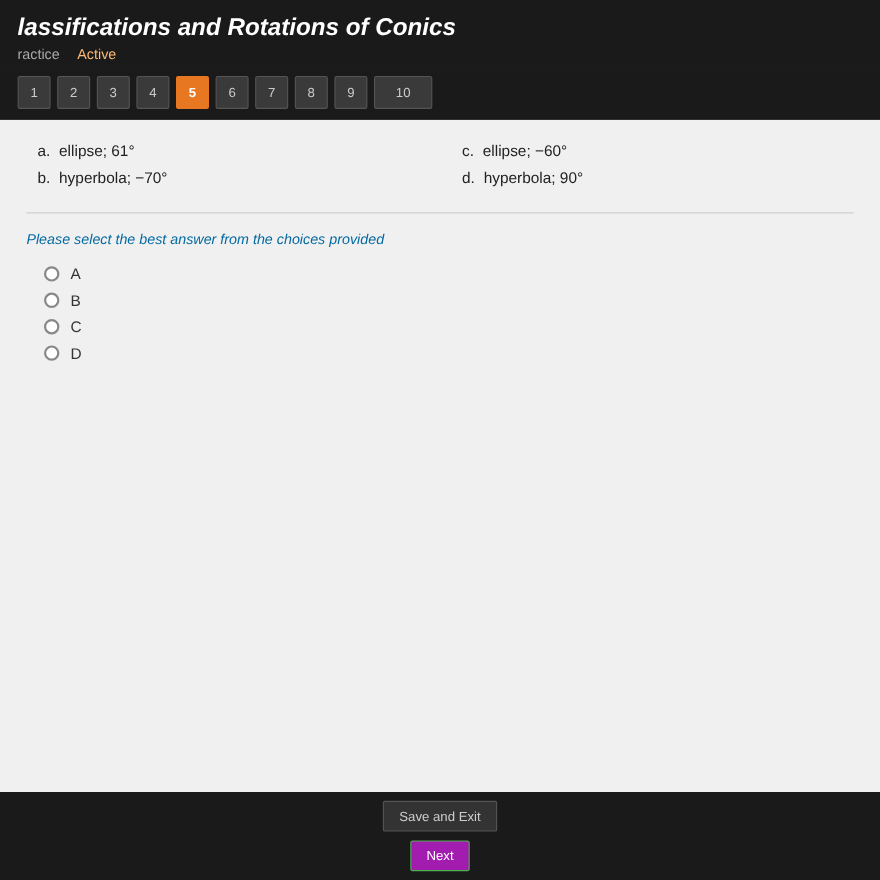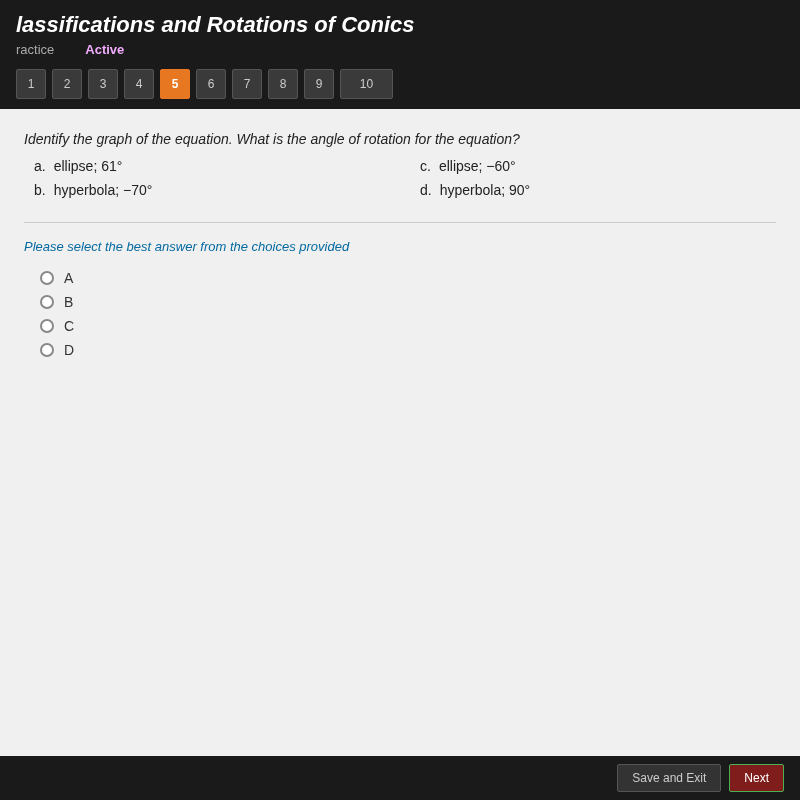--- a/index.html
+++ b/index.html
@@ -21,33 +21,33 @@
     .header-title {
       color: #ffffff;
       font-size: 22px;
       font-weight: bold;
       font-style: italic;
       margin-bottom: 4px;
     }
 
     .header-subtitle {
       display: flex;
-      gap: 31px;
+      gap: 16px;
       align-items: center;
     }
 
     .header-practice {
       color: #aaaaaa;
       font-size: 13px;
     }
 
     .header-active {
-      color: #f0abfc;
+      color: #fdba74;
       font-size: 13px;
-      font-weight: bold;
+      font-weight: normal;
     }
 
     .question-nav {
       background: #1a1a1a;
       padding: 6px 16px 10px 16px;
       display: flex;
       gap: 6px;
       align-items: center;
     }
 
@@ -163,34 +163,35 @@
       color: #333;
     }
 
     .footer-bar {
       background: #1a1a1a;
       padding: 8px 16px;
       display: flex;
       justify-content: flex-end;
       align-items: center;
       gap: 8px;
+      flex-direction: column;
     }
 
     .btn-save-exit {
       background: #333;
       border: 1px solid #555;
       color: #ccc;
       font-size: 12px;
       padding: 6px 14px;
       cursor: pointer;
       border-radius: 2px;
     }
 
     .btn-next {
-      background: #7f1d1d;
+      background: #a21caf;
       border: 1px solid #4caf50;
       color: #fff;
       font-size: 12px;
       padding: 6px 14px;
       cursor: pointer;
       border-radius: 2px;
     }
 
     sup {
       font-size: 10px;
@@ -218,25 +219,20 @@
   <div class="nav-btn active">5</div>
   <div class="nav-btn">6</div>
   <div class="nav-btn">7</div>
   <div class="nav-btn">8</div>
   <div class="nav-btn">9</div>
   <div class="nav-btn wide">10</div>
 </div>
 
 <div class="content-area">
 
-  <div class="question-text">
-    <em>
-      <span>Identify the graph of the equation. What is the angle of rotation for the equation?</span>
-    </em>
-  </div>
 
 
   <div class="answers-grid">
     <div class="answer-item">
       <span class="answer-label">a.</span>
       <span>ellipse; 61°</span>
     </div>
     <div class="answer-item">
       <span class="answer-label">c.</span>
       <span>ellipse; −60°</span>

